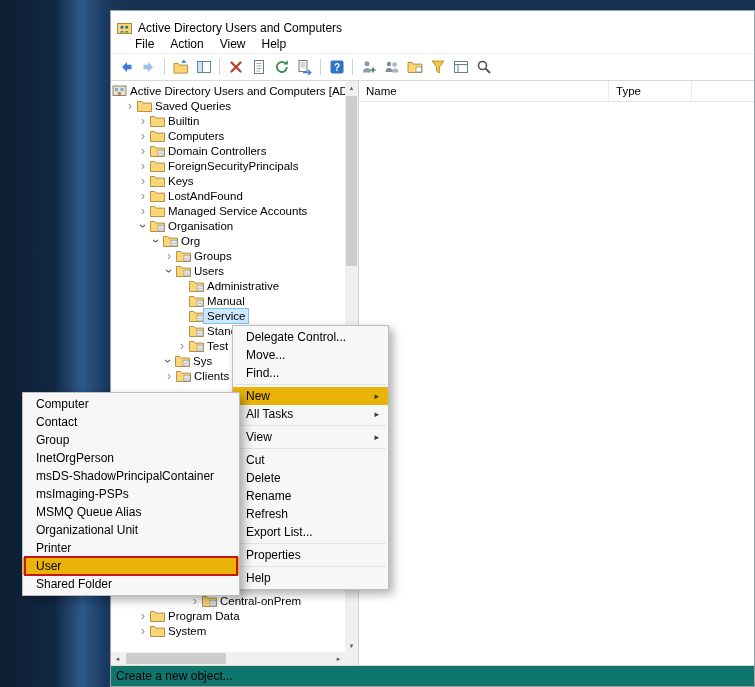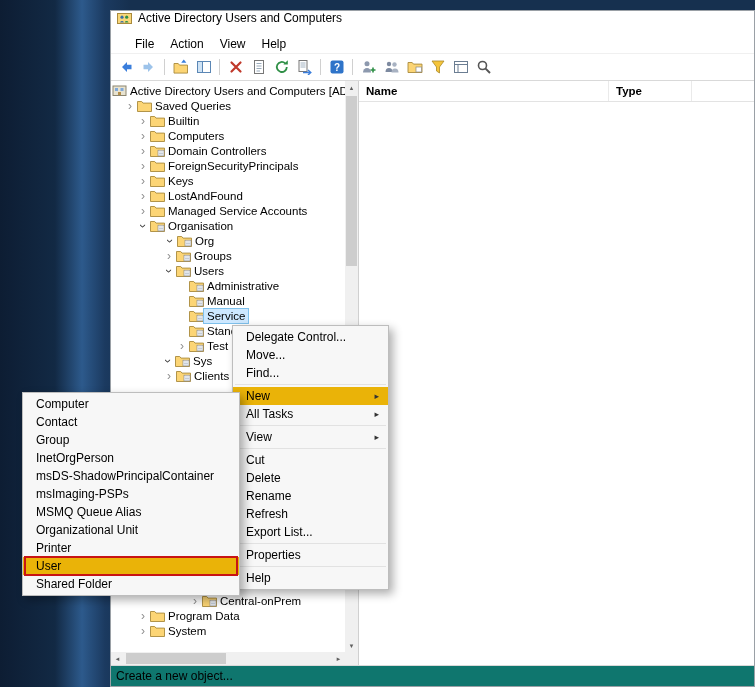--- a/index.html
+++ b/index.html
@@ -7,21 +7,21 @@
     width:755px;height:687px;position:relative;overflow:hidden;
     font-family:"Liberation Sans", sans-serif;color:#000;
     background:linear-gradient(90deg,#0d1d33 0px,#122944 55px,#2d5a8c 82px,#1b3a60 105px,#16304f 130px);
   }
   
   .window{
     position:absolute;left:110px;top:10px;width:645px;height:677px;
     background:#fff;border:1px solid #9aa0a6;box-sizing:border-box;
     display:flex;flex-direction:column;
   }
-  .titlebar{height:24px;display:flex;align-items:flex-start;padding:0 6px;flex:0 0 auto;}
+  .titlebar{height:24px;display:flex;align-items:flex-end;padding:0 6px;flex:0 0 auto;}
   .title-text{font-size:12px;margin-left:6px;white-space:nowrap;}
   .menubar{height:18px;display:flex;align-items:center;padding-left:16px;font-size:12px;flex:0 0 auto;}
   .menu-top-item{padding:1px 8px;cursor:default;}
   .toolbar{height:26px;display:flex;align-items:center;padding:0 3px;border-bottom:1px solid #d9d9d9;border-top:1px solid #f0f0f0;flex:0 0 auto;}
   .tb-btn{width:23px;height:22px;display:flex;align-items:center;justify-content:center;}
   .tb-sep{width:1px;height:16px;background:#d0d0d0;margin:0 4px;}
   
   .main{flex:1 1 auto;display:flex;min-height:0;}
   .tree-pane{width:248px;flex:0 0 248px;position:relative;border-right:1px solid #d0d0d0;box-sizing:border-box;background:#fff;}
   .tree-rows{position:absolute;left:0;top:0;right:13px;bottom:13px;overflow:hidden;padding-top:2px;}
@@ -32,21 +32,21 @@
   .tree-icon{width:16px;flex:0 0 16px;display:inline-flex;align-items:center;justify-content:center;}
   .tree-label{font-size:11.5px;padding:0 3px;line-height:14px;}
   .tree-row.selected .tree-label{background:#cde8ff;outline:1px solid #7fc1ec;}
   
   .vscroll{position:absolute;top:0;right:0;width:13px;bottom:13px;background:#f0f0f0;}
   .hscroll{position:absolute;left:0;bottom:0;right:13px;height:13px;background:#f0f0f0;}
   .sb-arrow{position:absolute;width:13px;height:13px;display:flex;align-items:center;justify-content:center;font-size:6px;color:#5f5f5f;}
   .vthumb{position:absolute;left:1px;right:1px;top:15px;height:170px;background:#cdcdcd;}
   .hthumb{position:absolute;top:1px;bottom:1px;left:15px;width:100px;background:#cdcdcd;}
   .sb-corner{position:absolute;right:0;bottom:0;width:13px;height:13px;background:#f0f0f0;}
-  .list-pane{flex:1 1 auto;display:flex;flex-direction:column;background:#fff;min-width:0;font-weight:bold;}
+  .list-pane{flex:1 1 auto;display:flex;flex-direction:column;background:#fff;min-width:0;}
   .list-header{height:20px;flex:0 0 20px;display:flex;border-bottom:1px solid #e3e3e3;font-size:11.5px;}
   .col{box-sizing:border-box;padding:4px 0 0 7px;border-right:1px solid #eaeaea;white-space:nowrap;overflow:hidden;}
   .col-name{width:250px;flex:0 0 250px;}
   .col-type{width:83px;flex:0 0 83px;}
   .col-desc{flex:1 1 auto;margin-top:36px;}
   .list-body{flex:1 1 auto;background:#fff;}
   .statusbar{height:20px;flex:0 0 20px;border-top:1px solid #d9d9d9;display:flex;align-items:center;padding-left:5px;font-size:12px;background:#0f766e;}
   
   .popup{
     position:absolute;background:#f7f7f7;border:1px solid #bdbdbd;
@@ -308,21 +308,21 @@
             <span class="chev exp">›</span>
             <span class="tree-icon">
               <svg width="15" height="12" viewBox="0 0 15 12">
                 <path d="M0.5 1.5 h4.2 l1.3 1.6 h8.5 v8.4 h-14z" fill="#fcd575" stroke="#a98a3c" stroke-width="0.9"></path>
                 <rect x="8" y="5.2" width="6" height="5.8" fill="#fff" stroke="#8a8a8a" stroke-width="0.7"></rect>
                 <path d="M9 7h4 M9 8.5h4 M9 10h4" stroke="#9aaabb" stroke-width="0.6"></path>
               </svg>
             </span>
             <span class="tree-label">Organisation</span>
           </div>
-          <div class="tree-row" style="padding-left: 53px;">
+          <div class="tree-row" style="padding-left: 39px;">
             <span class="chev exp">›</span>
             <span class="tree-icon">
               <svg width="15" height="12" viewBox="0 0 15 12">
                 <path d="M0.5 1.5 h4.2 l1.3 1.6 h8.5 v8.4 h-14z" fill="#fcd575" stroke="#a98a3c" stroke-width="0.9"></path>
                 <rect x="8" y="5.2" width="6" height="5.8" fill="#fff" stroke="#8a8a8a" stroke-width="0.7"></rect>
                 <path d="M9 7h4 M9 8.5h4 M9 10h4" stroke="#9aaabb" stroke-width="0.6"></path>
               </svg>
             </span>
             <span class="tree-label">Org</span>
           </div>

